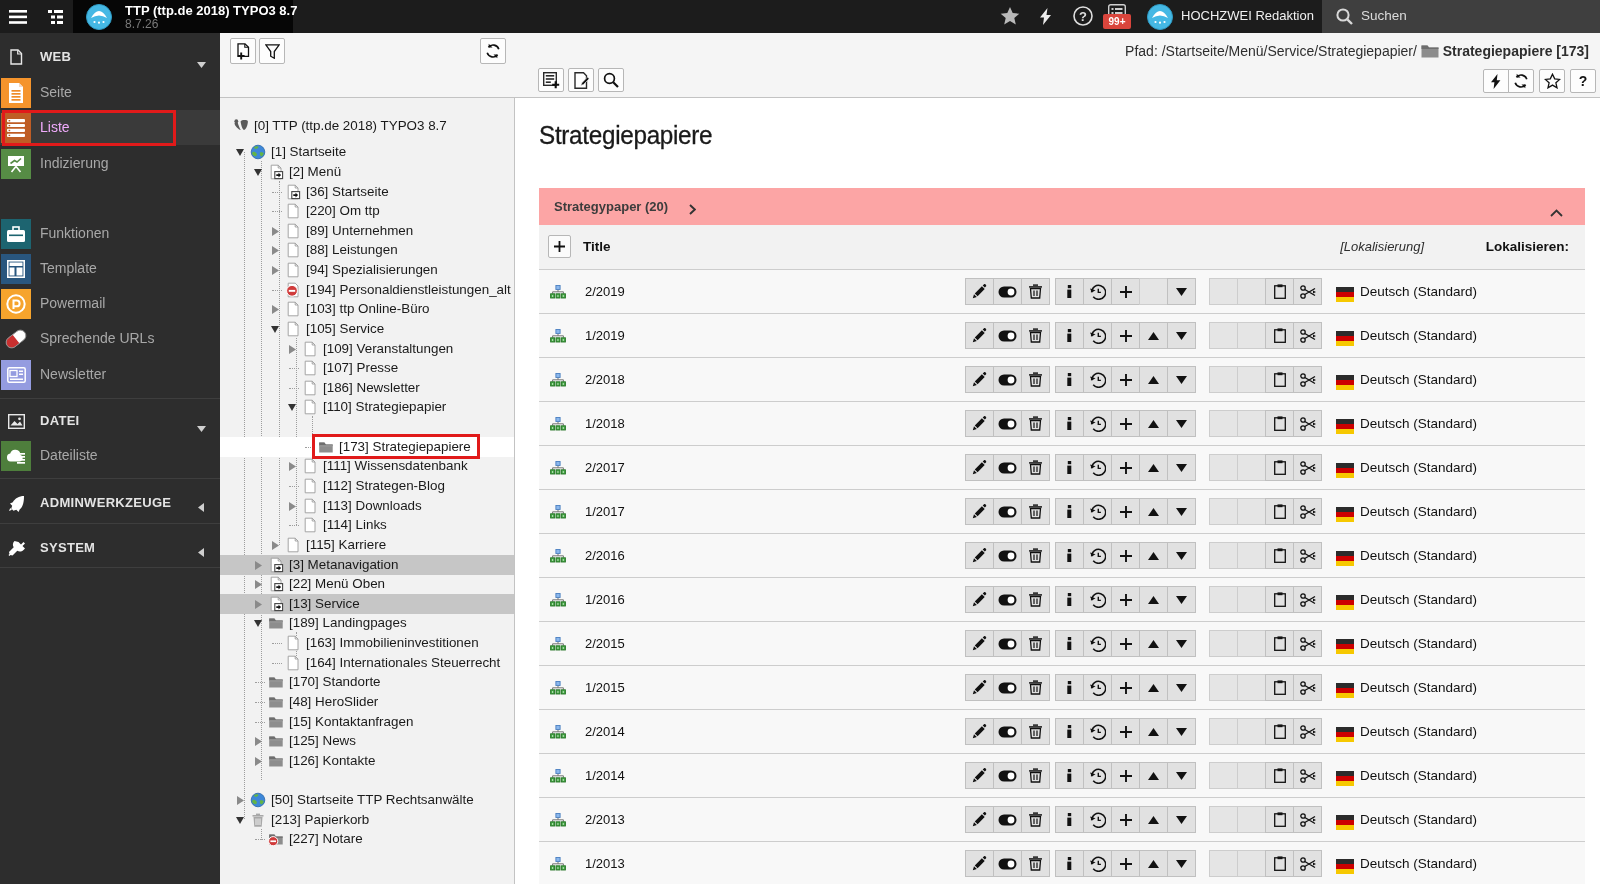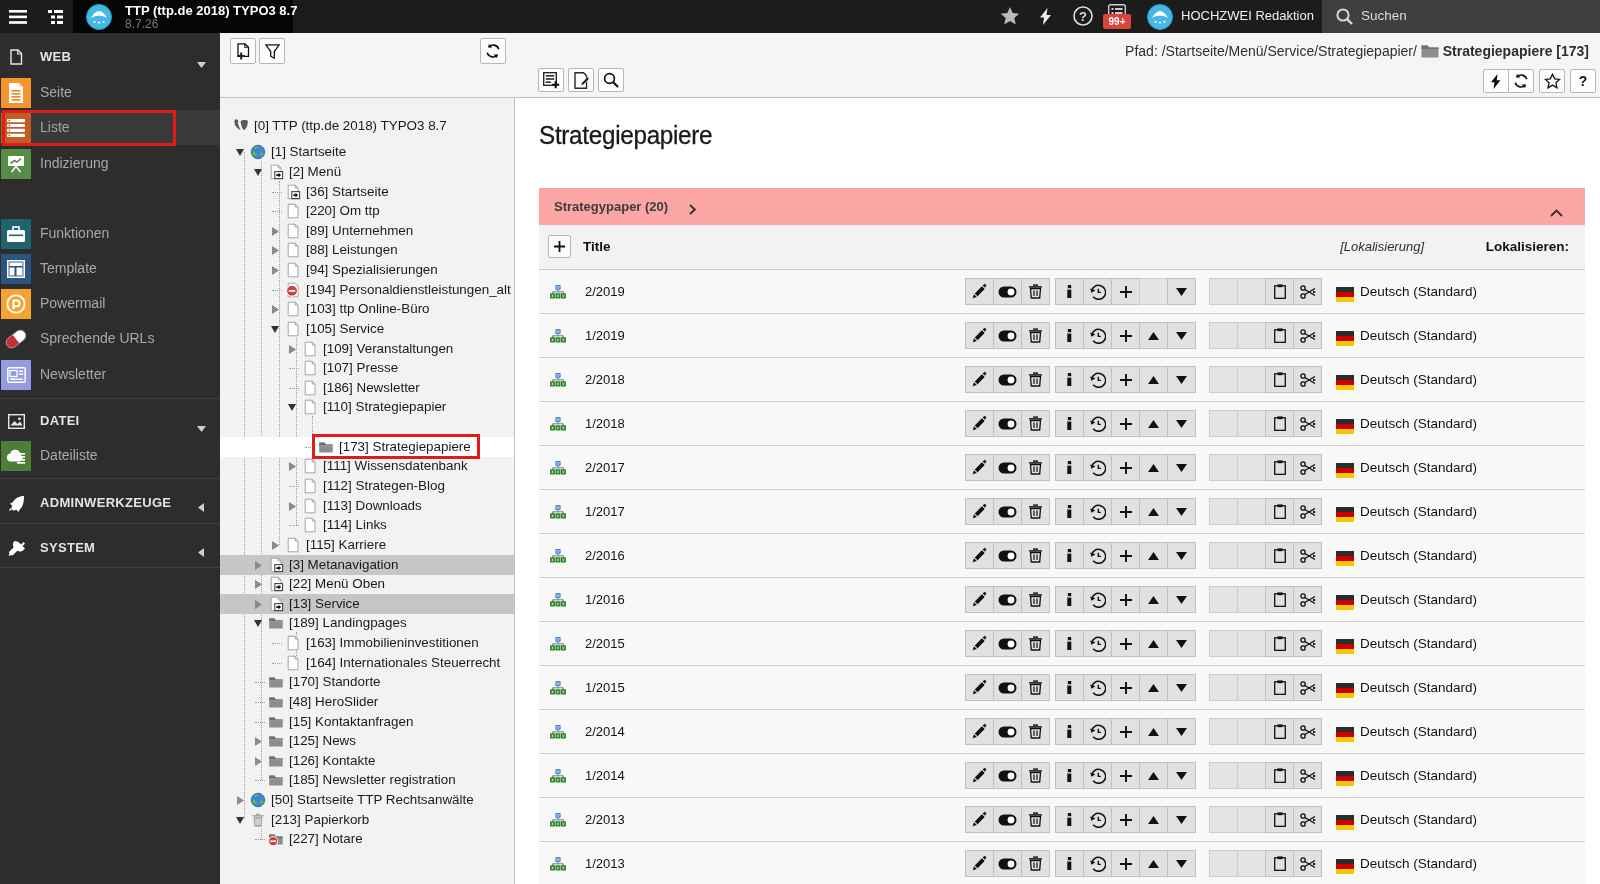--- a/index.html
+++ b/index.html
@@ -137,21 +137,21 @@
             <rect x="0" y="14.7" width="18" height="3.2" rx="1"></rect>
           </g>
           <g fill="#c05d26">
             <rect x="1.6" y="1" width="1.6" height="1.4"></rect>
             <rect x="1.6" y="5.9" width="1.6" height="1.4"></rect>
             <rect x="1.6" y="10.8" width="1.6" height="1.4"></rect>
             <rect x="1.6" y="15.7" width="1.6" height="1.4"></rect>
           </g>
         </svg>
       </div>
-<div class="lb" style="color:#a3a3a3;">Liste</div>
+<div class="lb" style="color:#f0abfc;">Liste</div>
 </div>
 <div class="mitem" style="top:113px;">
 <div class="ic" style="background:#568c45;">
         <svg width="18" height="18" viewBox="0 0 18 18">
           <rect x="1" y="1" width="16" height="10" fill="#fff"></rect>
           <path d="M3.5 8.5l4-3 2.5 1.5 4-3.5" stroke="#568c45" stroke-width="1.6" fill="none"></path>
           <path d="M9 11v2M4.5 17l4-5M13.5 17l-4-5" stroke="#fff" stroke-width="1.6"></path>
         </svg>
       </div>
 <div class="lb" style="">Indizierung</div>
@@ -592,29 +592,20 @@
 <svg style="left:34px;top:6px" width="9" height="9" viewBox="0 0 9 9">
         <path d="M1 0v9l7-4.5z" fill="#8a8a8a"></path>
       </svg>
 <svg style="left:48px" width="16" height="16" viewBox="0 0 16 16">
         <path d="M1.2 3.6h5.2l1.4 1.8h6.9v8H1.2z" fill="#8d8d8d"></path>
         <path d="M1.2 3.6h5.2l1.4 1.8h6.9v1.4H1.2z" fill="#6e6e6e"></path>
         <path d="M1.2 6.8h13.5" stroke="#a8a8a8" stroke-width="0.8"></path>
       </svg>
 <span class="tlbl" style="left:69px">[126] Kontakte</span>
 </div>
-<div class="trow" style="top:737.4px;">
-<span class="doth" style="left:35px;top:10px;width:10px;"></span>
-<svg style="left:48px" width="16" height="16" viewBox="0 0 16 16">
-        <path d="M1.2 3.6h5.2l1.4 1.8h6.9v8H1.2z" fill="#8d8d8d"></path>
-        <path d="M1.2 3.6h5.2l1.4 1.8h6.9v1.4H1.2z" fill="#6e6e6e"></path>
-        <path d="M1.2 6.8h13.5" stroke="#a8a8a8" stroke-width="0.8"></path>
-      </svg>
-<span class="tlbl" style="left:69px">[185] Newsletter registration</span>
-</div>
 <div class="trow" style="top:757.0px;">
 <svg style="left:16px;top:6px" width="9" height="9" viewBox="0 0 9 9">
         <path d="M1 0v9l7-4.5z" fill="#8a8a8a"></path>
       </svg>
 <svg style="left:30px" width="16" height="16" viewBox="0 0 16 16">
         <circle cx="8" cy="8" r="6.8" fill="#3d87d8"></circle>
         <circle cx="8" cy="8" r="6.8" fill="none" stroke="#2565a8" stroke-width="0.8"></circle>
         <path d="M4 3.2c1.5-1 3-1.2 4.2-.6.6.9-.3 1.8-1.5 2.2C5.5 5.2 4.3 4.4 4 3.2z" fill="#63b446"></path>
         <path d="M2 9.5c.2-1.5 1.5-2 2.8-1.5 1.4.5 2.5 1.8 2 3-.4 1.2-1.8 1.6-3 .8C2.9 11.2 2.2 10.4 2 9.5z" fill="#63b446"></path>
         <path d="M10 8.5c1.3-.6 3-.2 3.8.8-.2 1.5-1.3 2.8-2.6 3.3-1-.8-1.8-2.8-1.2-4.1z" fill="#63b446"></path>

